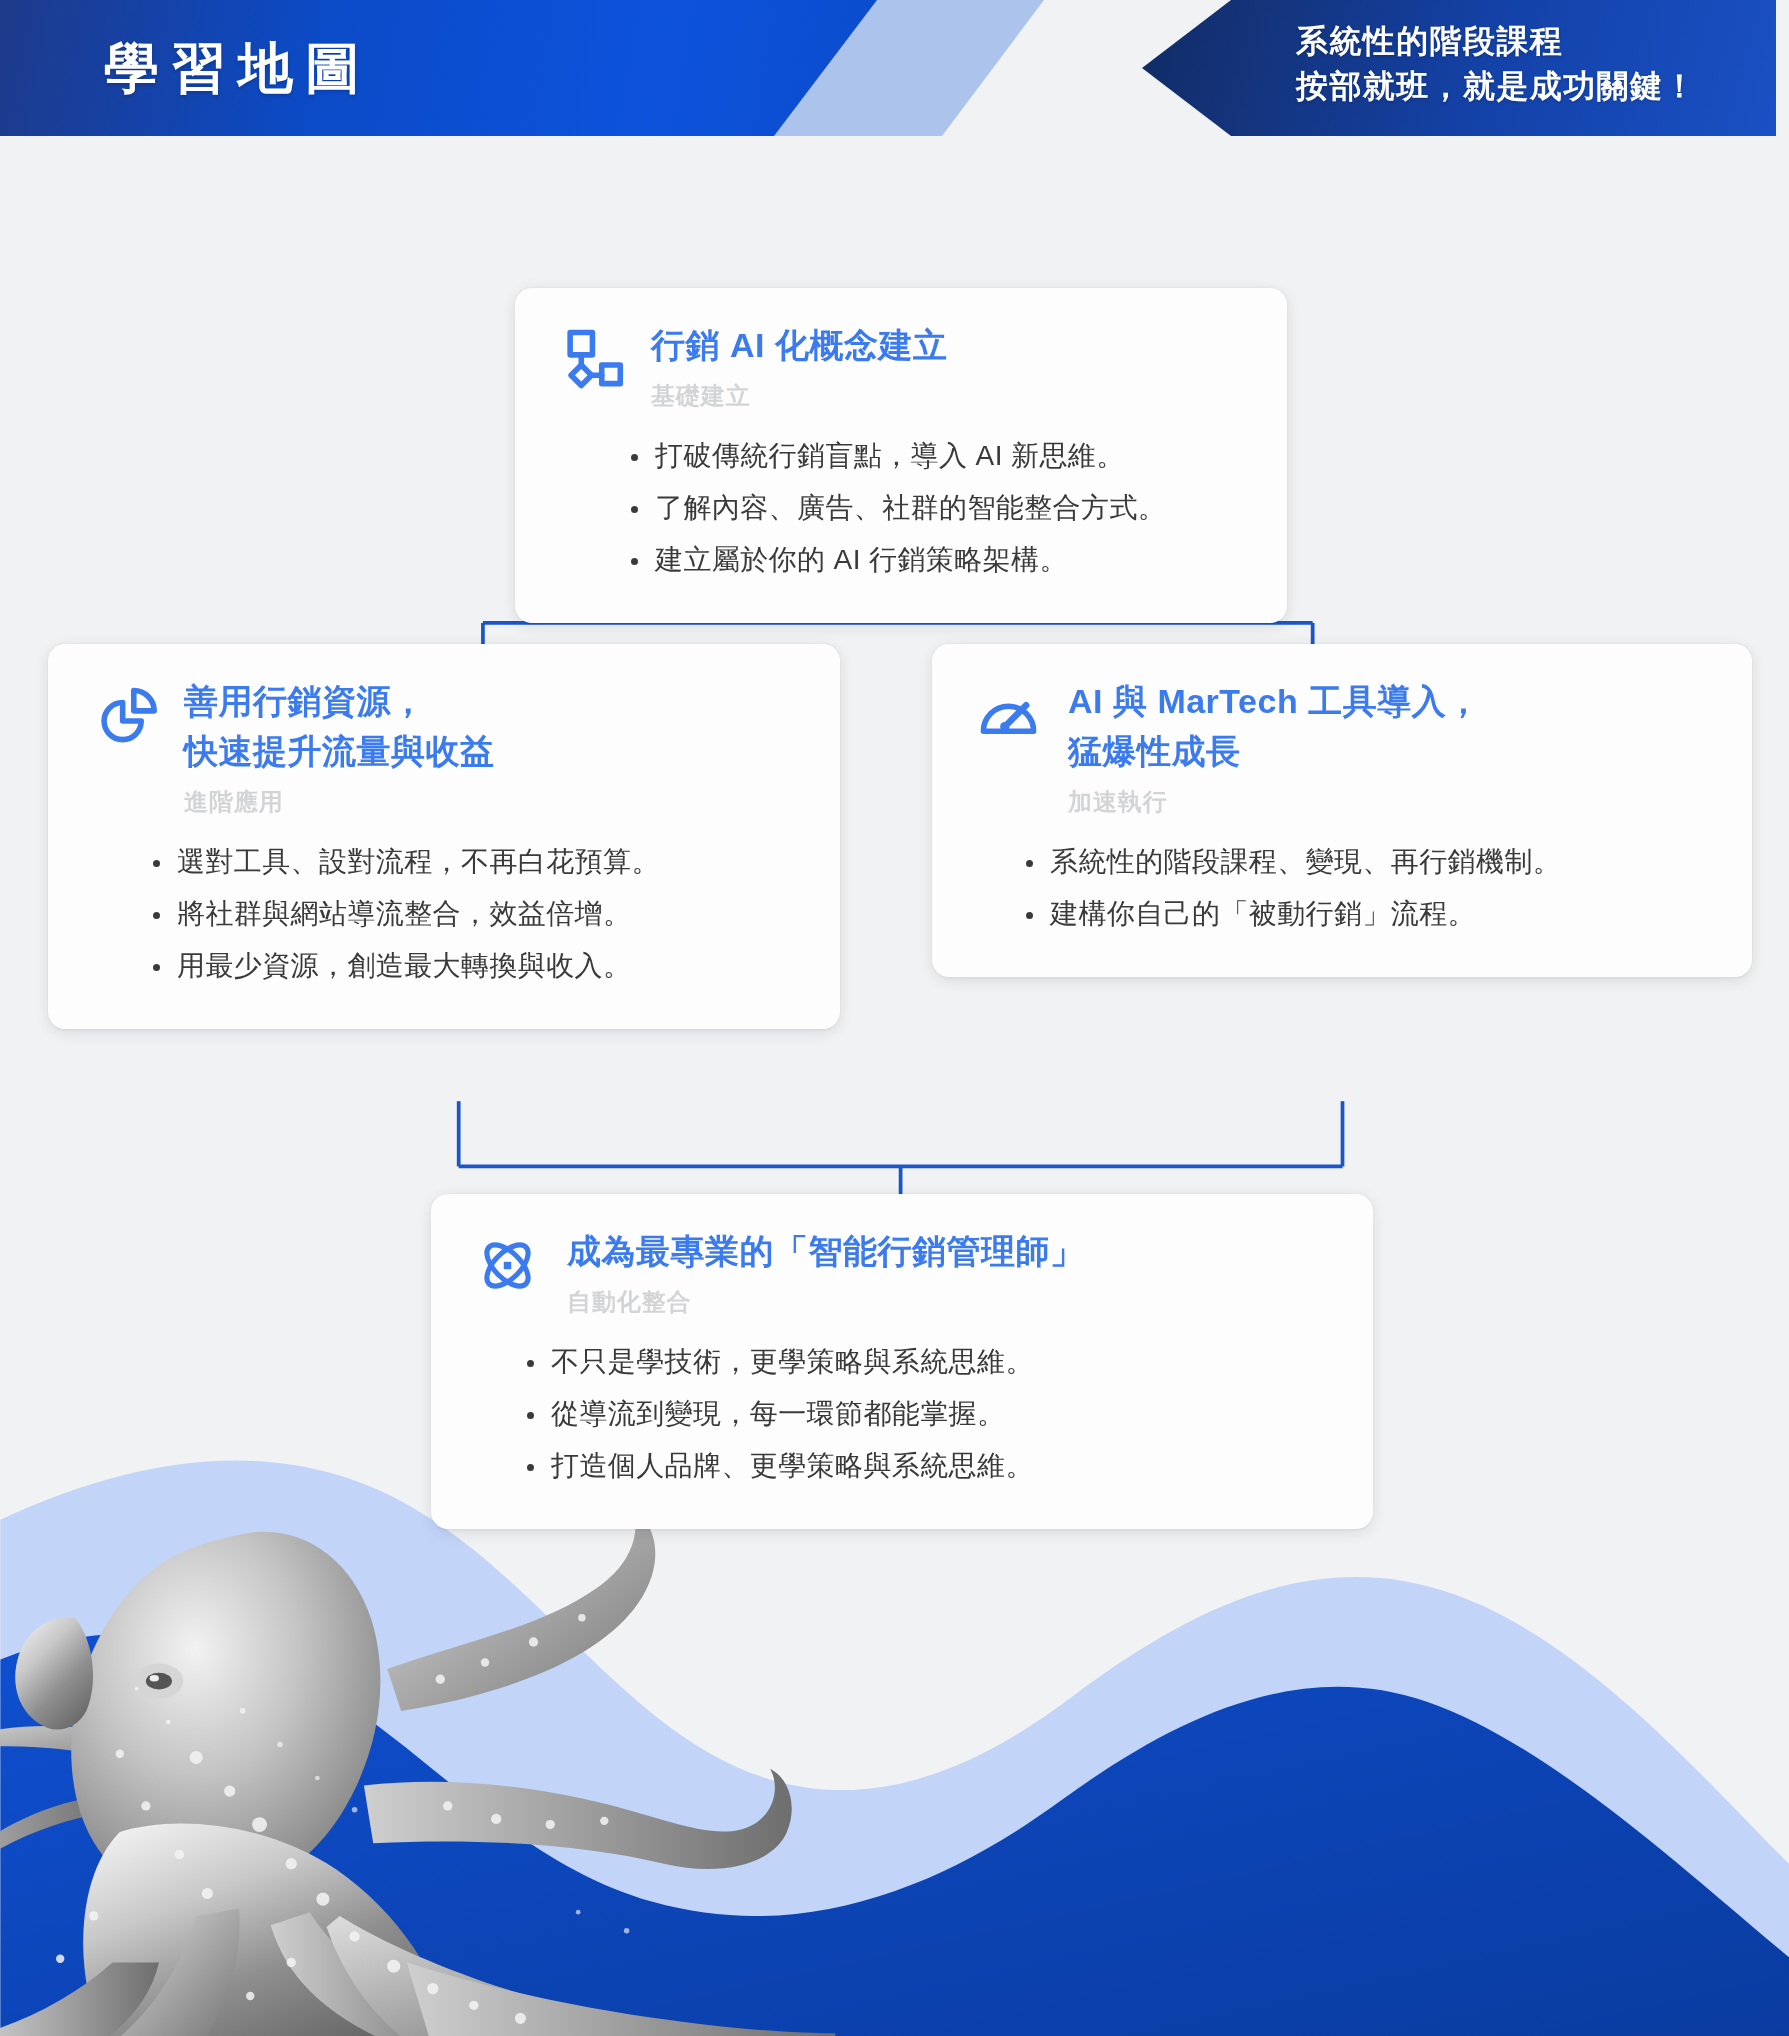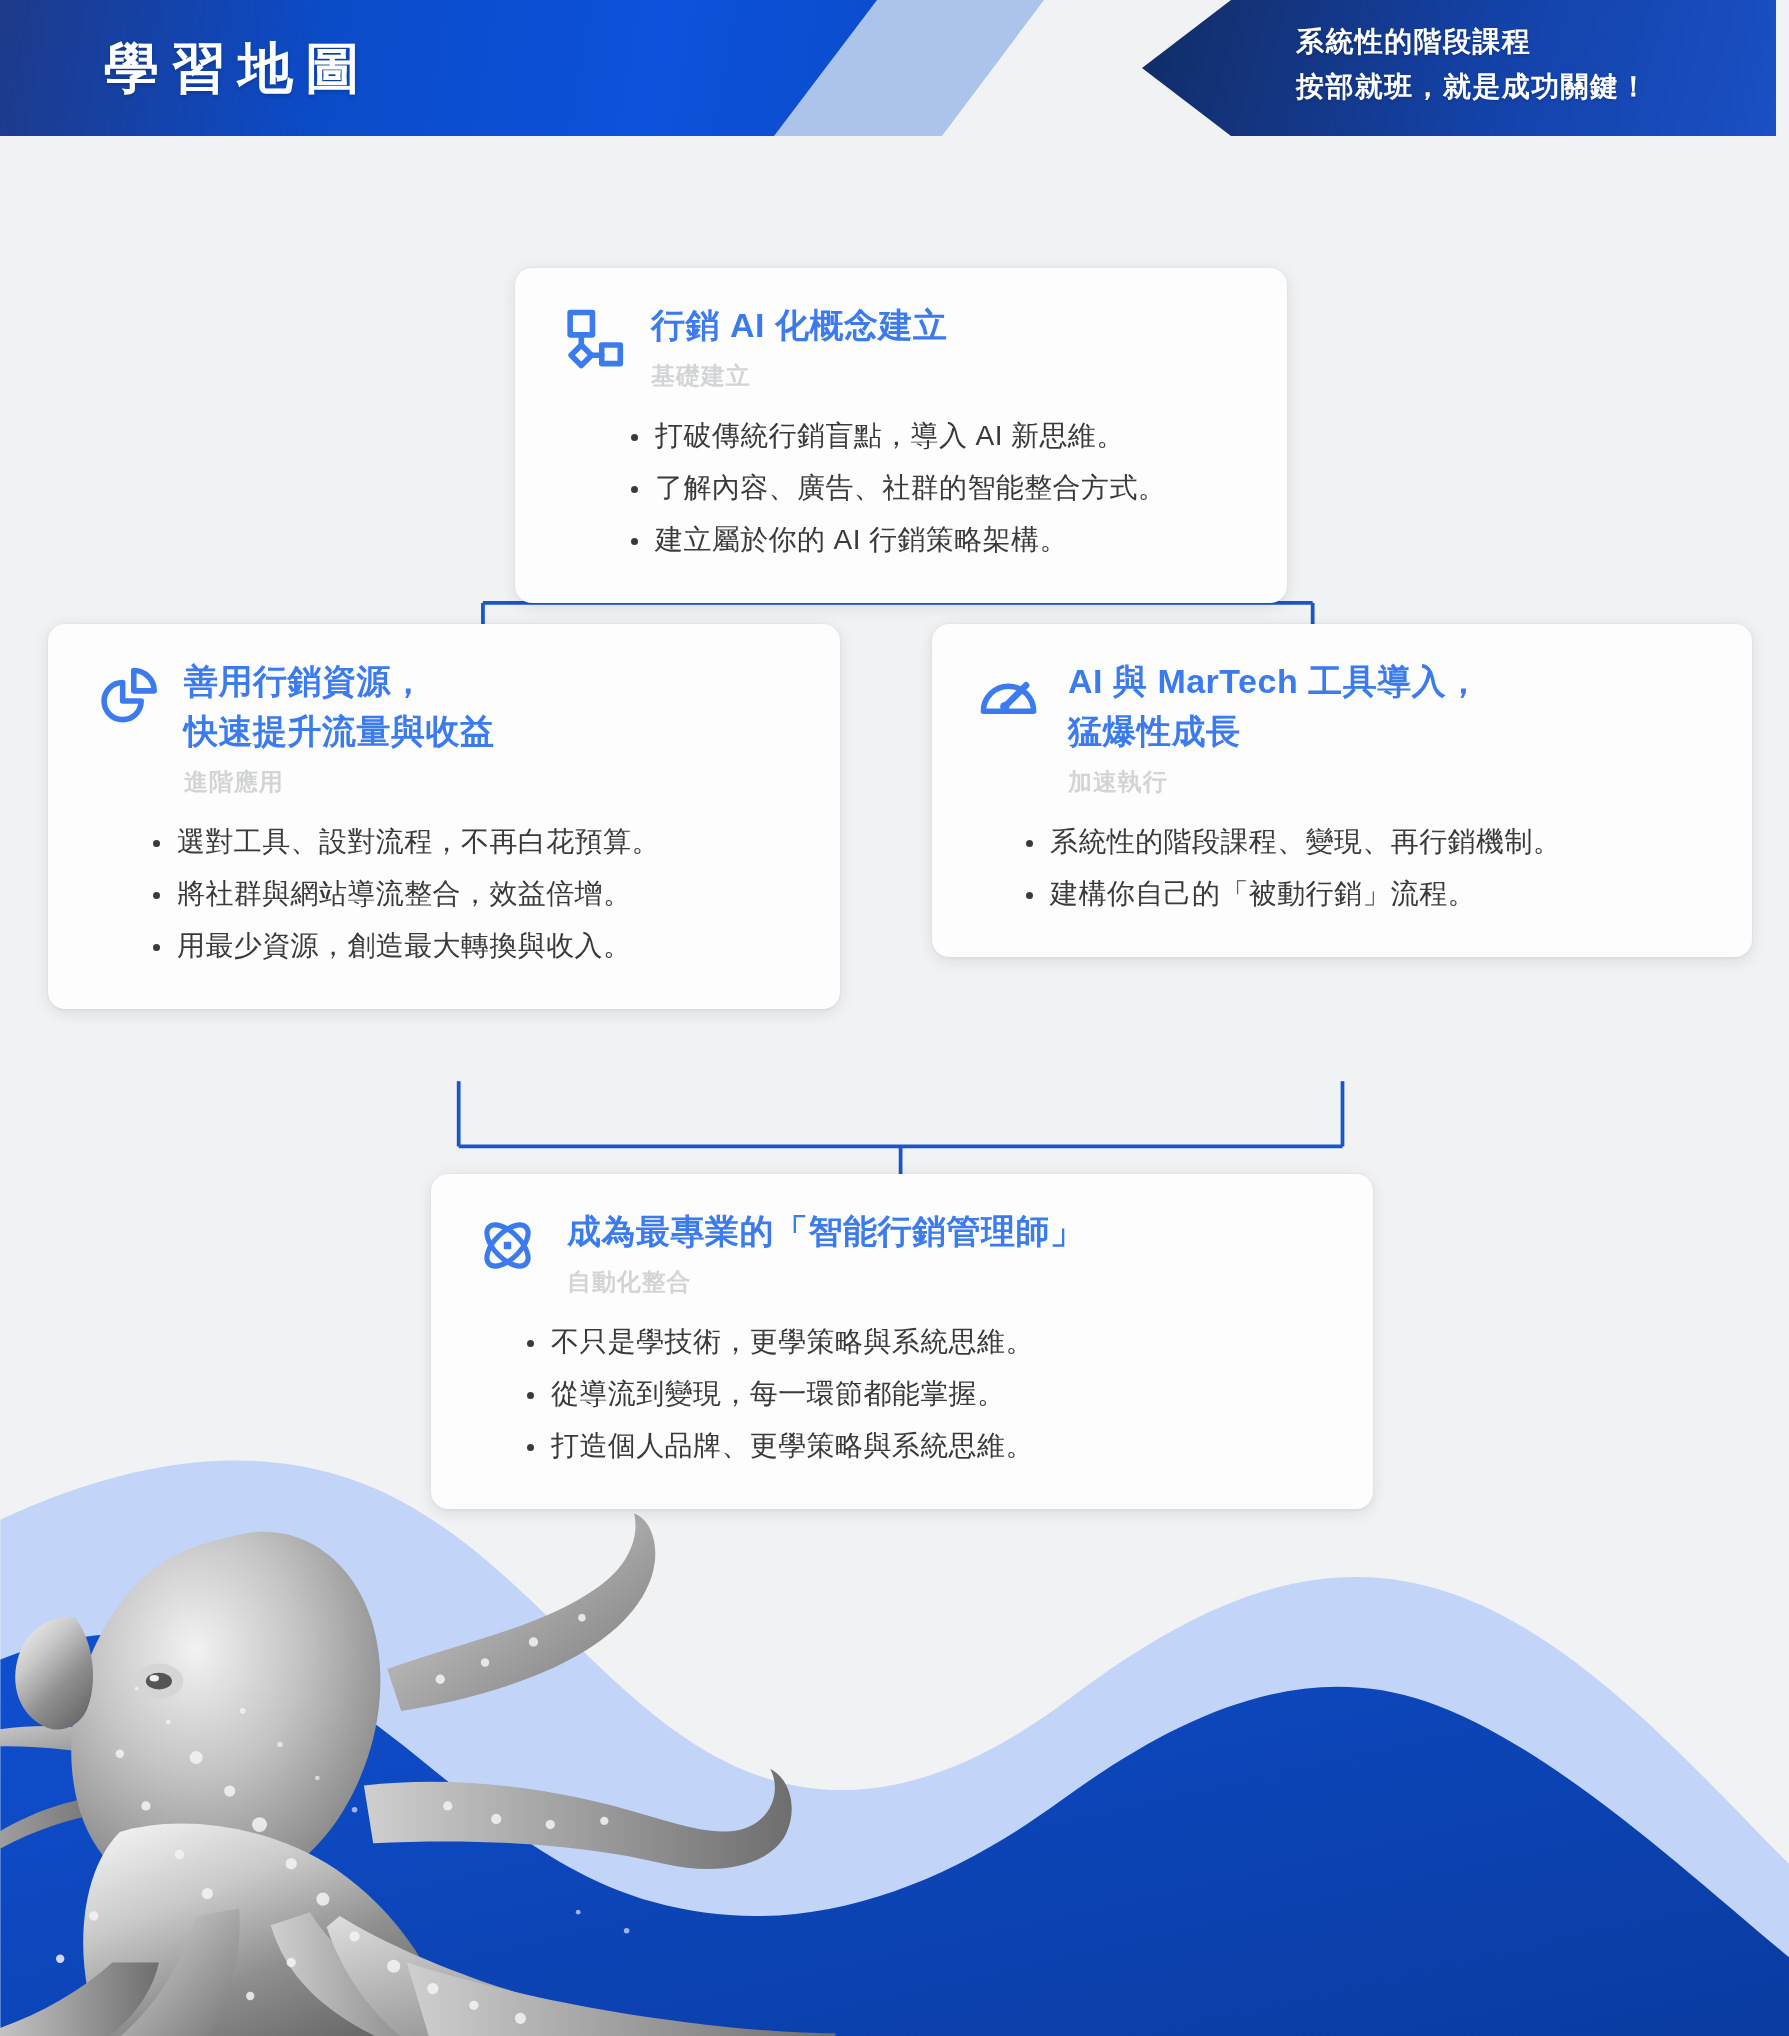--- a/index.html
+++ b/index.html
@@ -59,21 +59,21 @@
     font-weight: 700;
     letter-spacing: 12px;
     line-height: 99px;
     text-shadow: 0 1.9px 3.7px rgba(0,0,0,0.18);
     white-space: nowrap;
   }
   .hdr-tagline {
     position: absolute;
     left: 1296px; top: 18.6px;
     color: #FFFFFF;
-    font-size: 28px;
+    font-size: 32px;
     font-weight: 700;
     line-height: 45px;
     letter-spacing: 1.4px;
     text-shadow: 0 0.9px 2.8px rgba(0,0,0,0.25);
     white-space: nowrap;
   }
 
   
   .decor {
     position: absolute;
@@ -89,21 +89,21 @@
     left: -37px; top: 1478px;
     width: 1249px; height: 559px;
     z-index: 2;
     pointer-events: none;
   }
   .octopus svg { display:block; }
 
   
   .flow {
     position: absolute;
-    left: 0; top: 132px;
+    left: 0; top: 152px;
     width: 1543px; height: 1380px;
     z-index: 3;
   }
 
   .card {
     position: absolute;
     background: #FDFDFD;
     border-radius: 17px;
     box-shadow: 0 3.7px 15px rgba(20,30,60,0.10), 0 0.9px 2.8px rgba(20,30,60,0.06);
     padding: 32px 41px 37px 41px;

